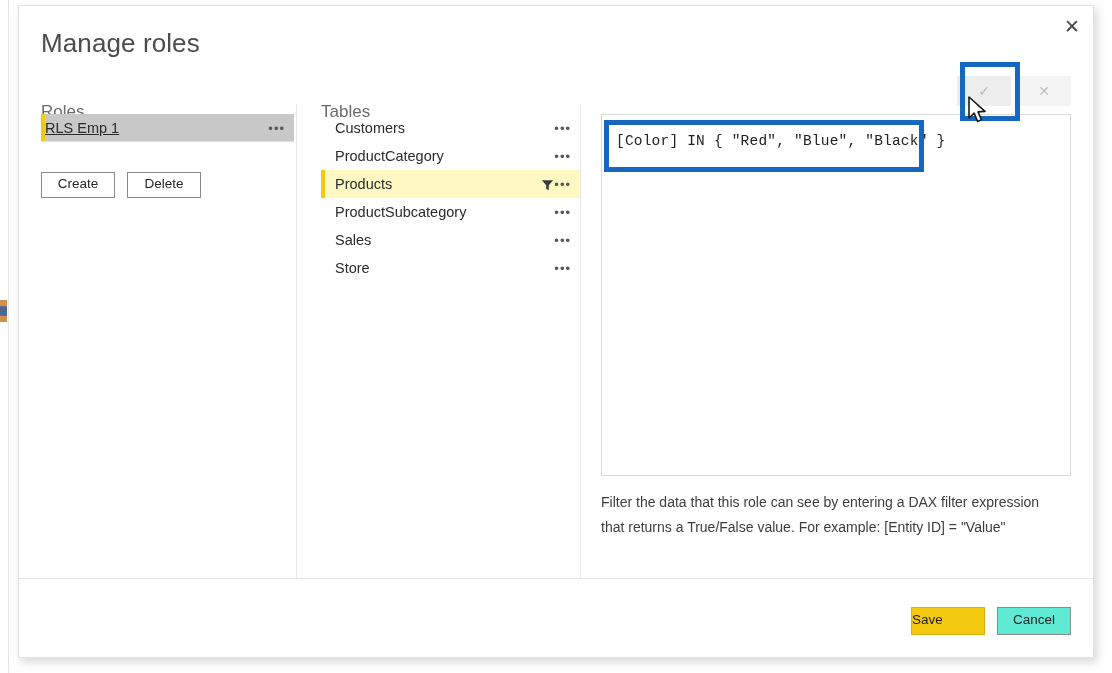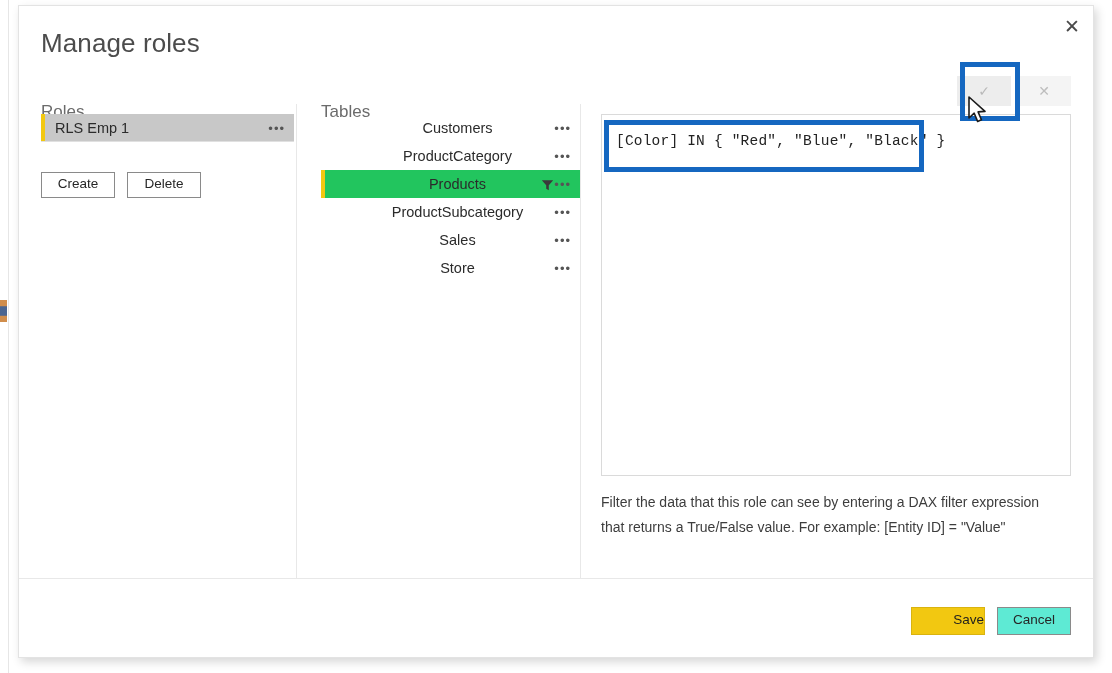--- a/index.html
+++ b/index.html
@@ -53,41 +53,41 @@
   #div-2{left:561px;top:98px;height:474px;}
   .hr-bottom{position:absolute;left:0px;top:572px;width:1074px;height:1px;background:#e8e8e8;}
 
   
   .roles-pane{position:absolute;left:22px;top:108px;width:253px;}
   .role-row{
     position:relative;height:27px;display:flex;align-items:center;
     background:#c8c8c8;cursor:pointer;
   }
   .role-row .accent{position:absolute;left:0;top:0;width:4px;height:100%;background:#f2c811;}
-  .role-row .rlabel{margin-left:14px;font-size:14.5px;color:#2b2b2b;}
+  .role-row .rlabel{margin-left:4px;font-size:14.5px;color:#2b2b2b;text-decoration:underline;}
   .ellipsis{
     position:absolute;right:9px;top:50%;transform:translateY(-50%);
     font-size:13px;color:#555;letter-spacing:1px;line-height:1;cursor:pointer;
   }
   .roles-underline{position:absolute;left:0px;top:27px;width:253px;height:1px;background:#e0e0e0;}
 
   .role-btns{position:absolute;left:22px;top:166px;display:flex;gap:12px;}
   .btn{
     border:1px solid #8a8a8a;background:#ffffff;color:#262626;
     font-size:13.5px;font-family:"Liberation Sans",sans-serif;
     padding:0;height:24px;width:72px;line-height:22px;text-align:center;cursor:pointer;
   }
 
   
   .tables-pane{position:absolute;left:302px;top:108px;width:259px;}
   .tbl-row{
-    position:relative;height:28px;display:flex;align-items:center;cursor:pointer;justify-content:center;
+    position:relative;height:28px;display:flex;align-items:center;cursor:pointer;
   }
   .tbl-row .tlabel{margin-left:14px;font-size:14.5px;color:#2b2b2b;}
-  .tbl-row.selected{background:#22c55e;}
+  .tbl-row.selected{background:#fef9c3;}
   .tbl-row.selected .accent{position:absolute;left:0;top:0;width:4px;height:100%;background:#f2c811;}
   .funnel{
     position:absolute;right:26px;top:50%;transform:translateY(-50%);
     width:13px;height:13px;
   }
 
   
   .dax-pane{position:absolute;left:582px;top:70px;width:470px;}
   .dax-actions{position:absolute;right:0px;top:0px;display:flex;gap:6px;}
   .act-btn{
@@ -115,21 +115,21 @@
   #anno-dax{left:604px;top:120px;width:320px;height:52px;}
   #anno-check{left:960px;top:62px;width:60px;height:59px;}
 
   
   .cursor{position:absolute;left:967px;top:96px;width:22px;height:30px;}
 
   
   .footer{position:absolute;right:22px;bottom:22px;display:flex;gap:12px;}
   #save-button{
     background:#f2c811;border:1px solid #d9b30f;color:#1f1f1f;
-    width:72px;height:26px;font-size:13.5px;line-height:24px;text-align:right;cursor:pointer;
+    width:72px;height:26px;font-size:13.5px;line-height:24px;text-align:left;cursor:pointer;
     font-family:"Liberation Sans",sans-serif;
   }
   #cancel-button{
     background:#5eead4;border:1px solid #8a8a8a;color:#262626;
     width:72px;height:26px;font-size:13.5px;line-height:24px;text-align:center;cursor:pointer;
     font-family:"Liberation Sans",sans-serif;
   }
 </style>
 </head>
 <body>

